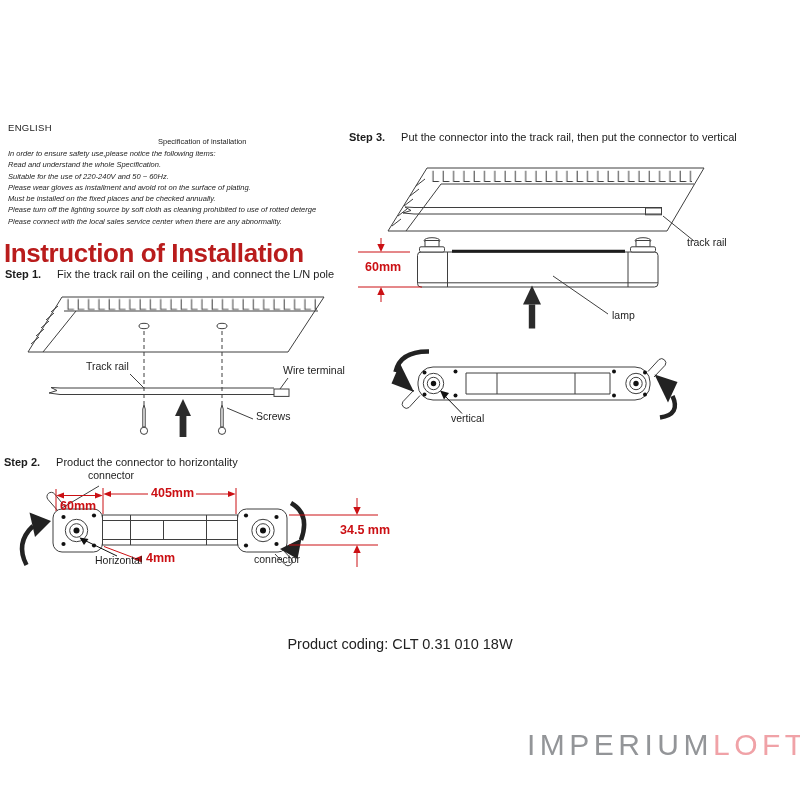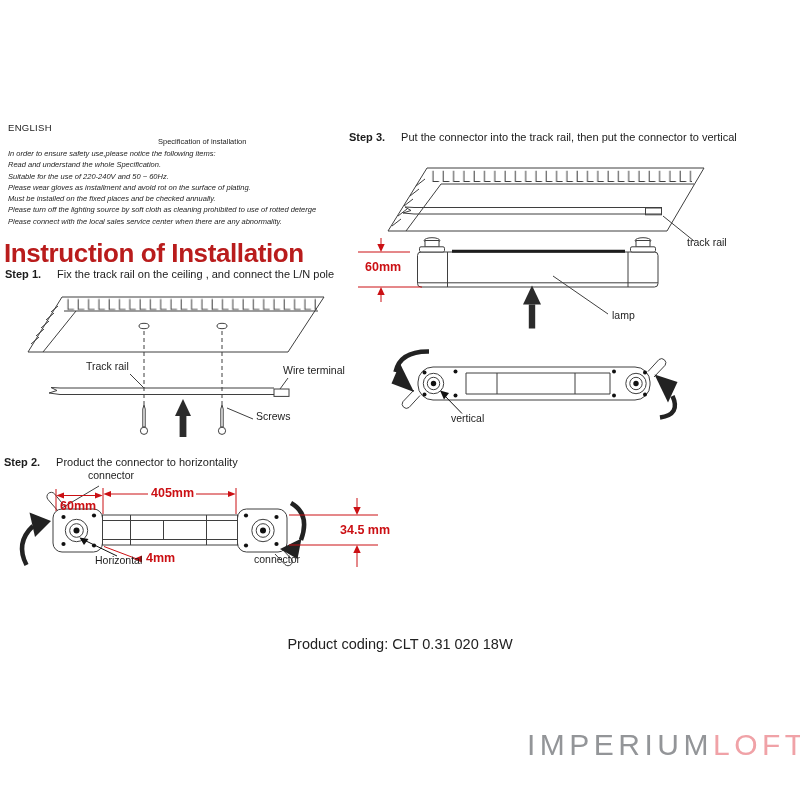--- a/index.html
+++ b/index.html
@@ -255,17 +255,17 @@
   <div class="abs red" style="left:60px;top:499px;">60mm</div>
   <div class="abs red wbg" style="left:149px;top:486px;">405mm</div>
   <div class="abs red" style="left:146px;top:551px;">4mm</div>
   <div class="abs red wbg" style="left:338px;top:523px;">34.5 mm</div>
 
   <div class="abs dlabel" style="left:687px;top:236px;">track rail</div>
   <div class="abs dlabel" style="left:612px;top:309px;">lamp</div>
   <div class="abs dlabel" style="left:451px;top:412px;">vertical</div>
   <div class="abs red wbg" style="left:363px;top:260px;">60mm</div>
 
-  <div class="abs coding">Product coding: CLT 0.31 020 18W</div>
+  <div class="abs coding">Product coding: CLT 0.31 010 18W</div>
 
   <div class="abs logo"><span class="g1">IMPERIUM</span><span class="g2">LOFT</span></div>
 
 </div>
 
 </body></html>

